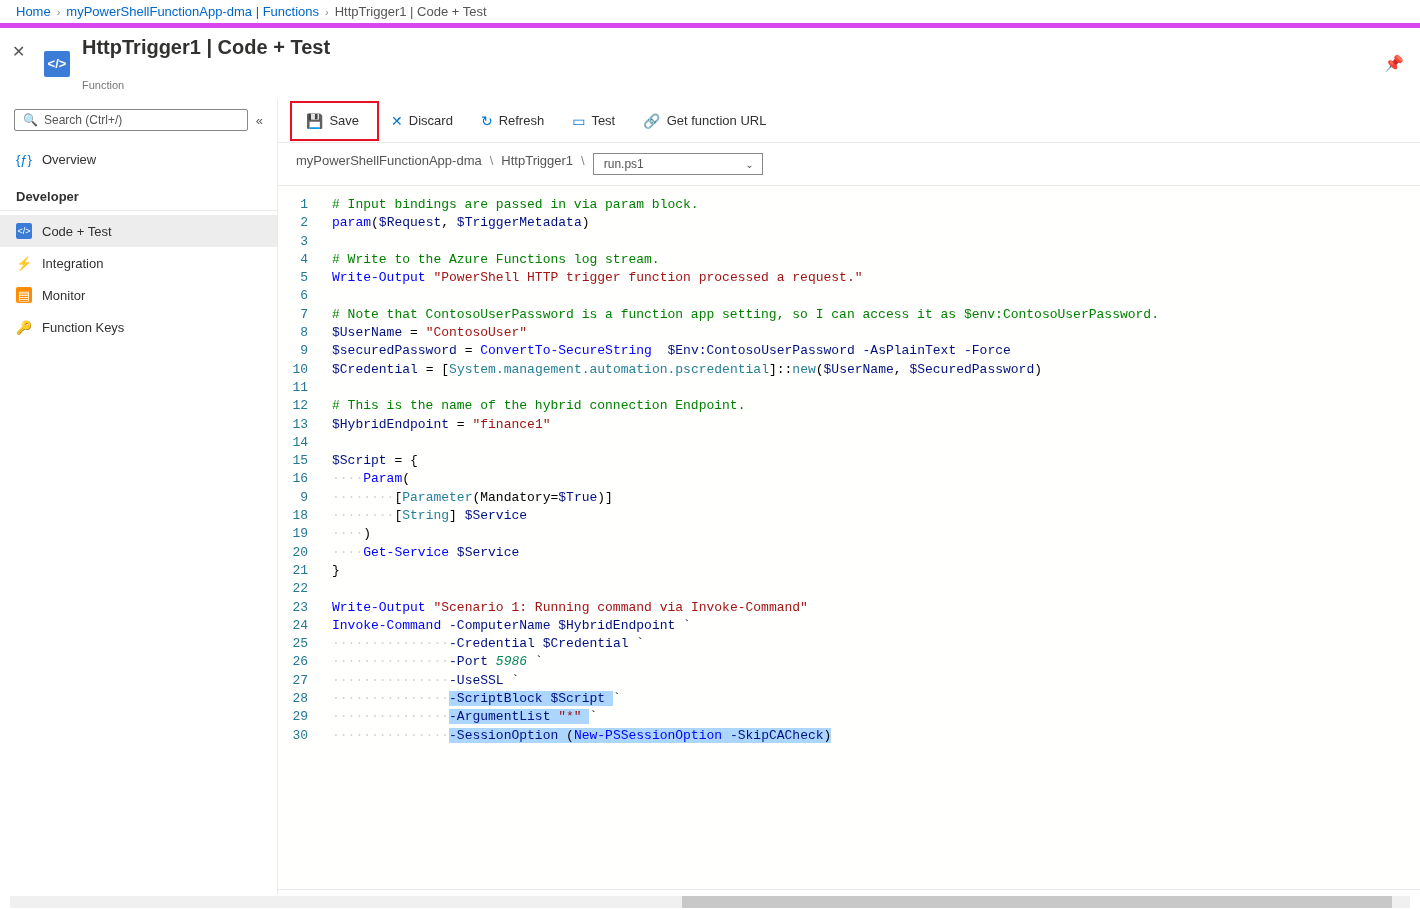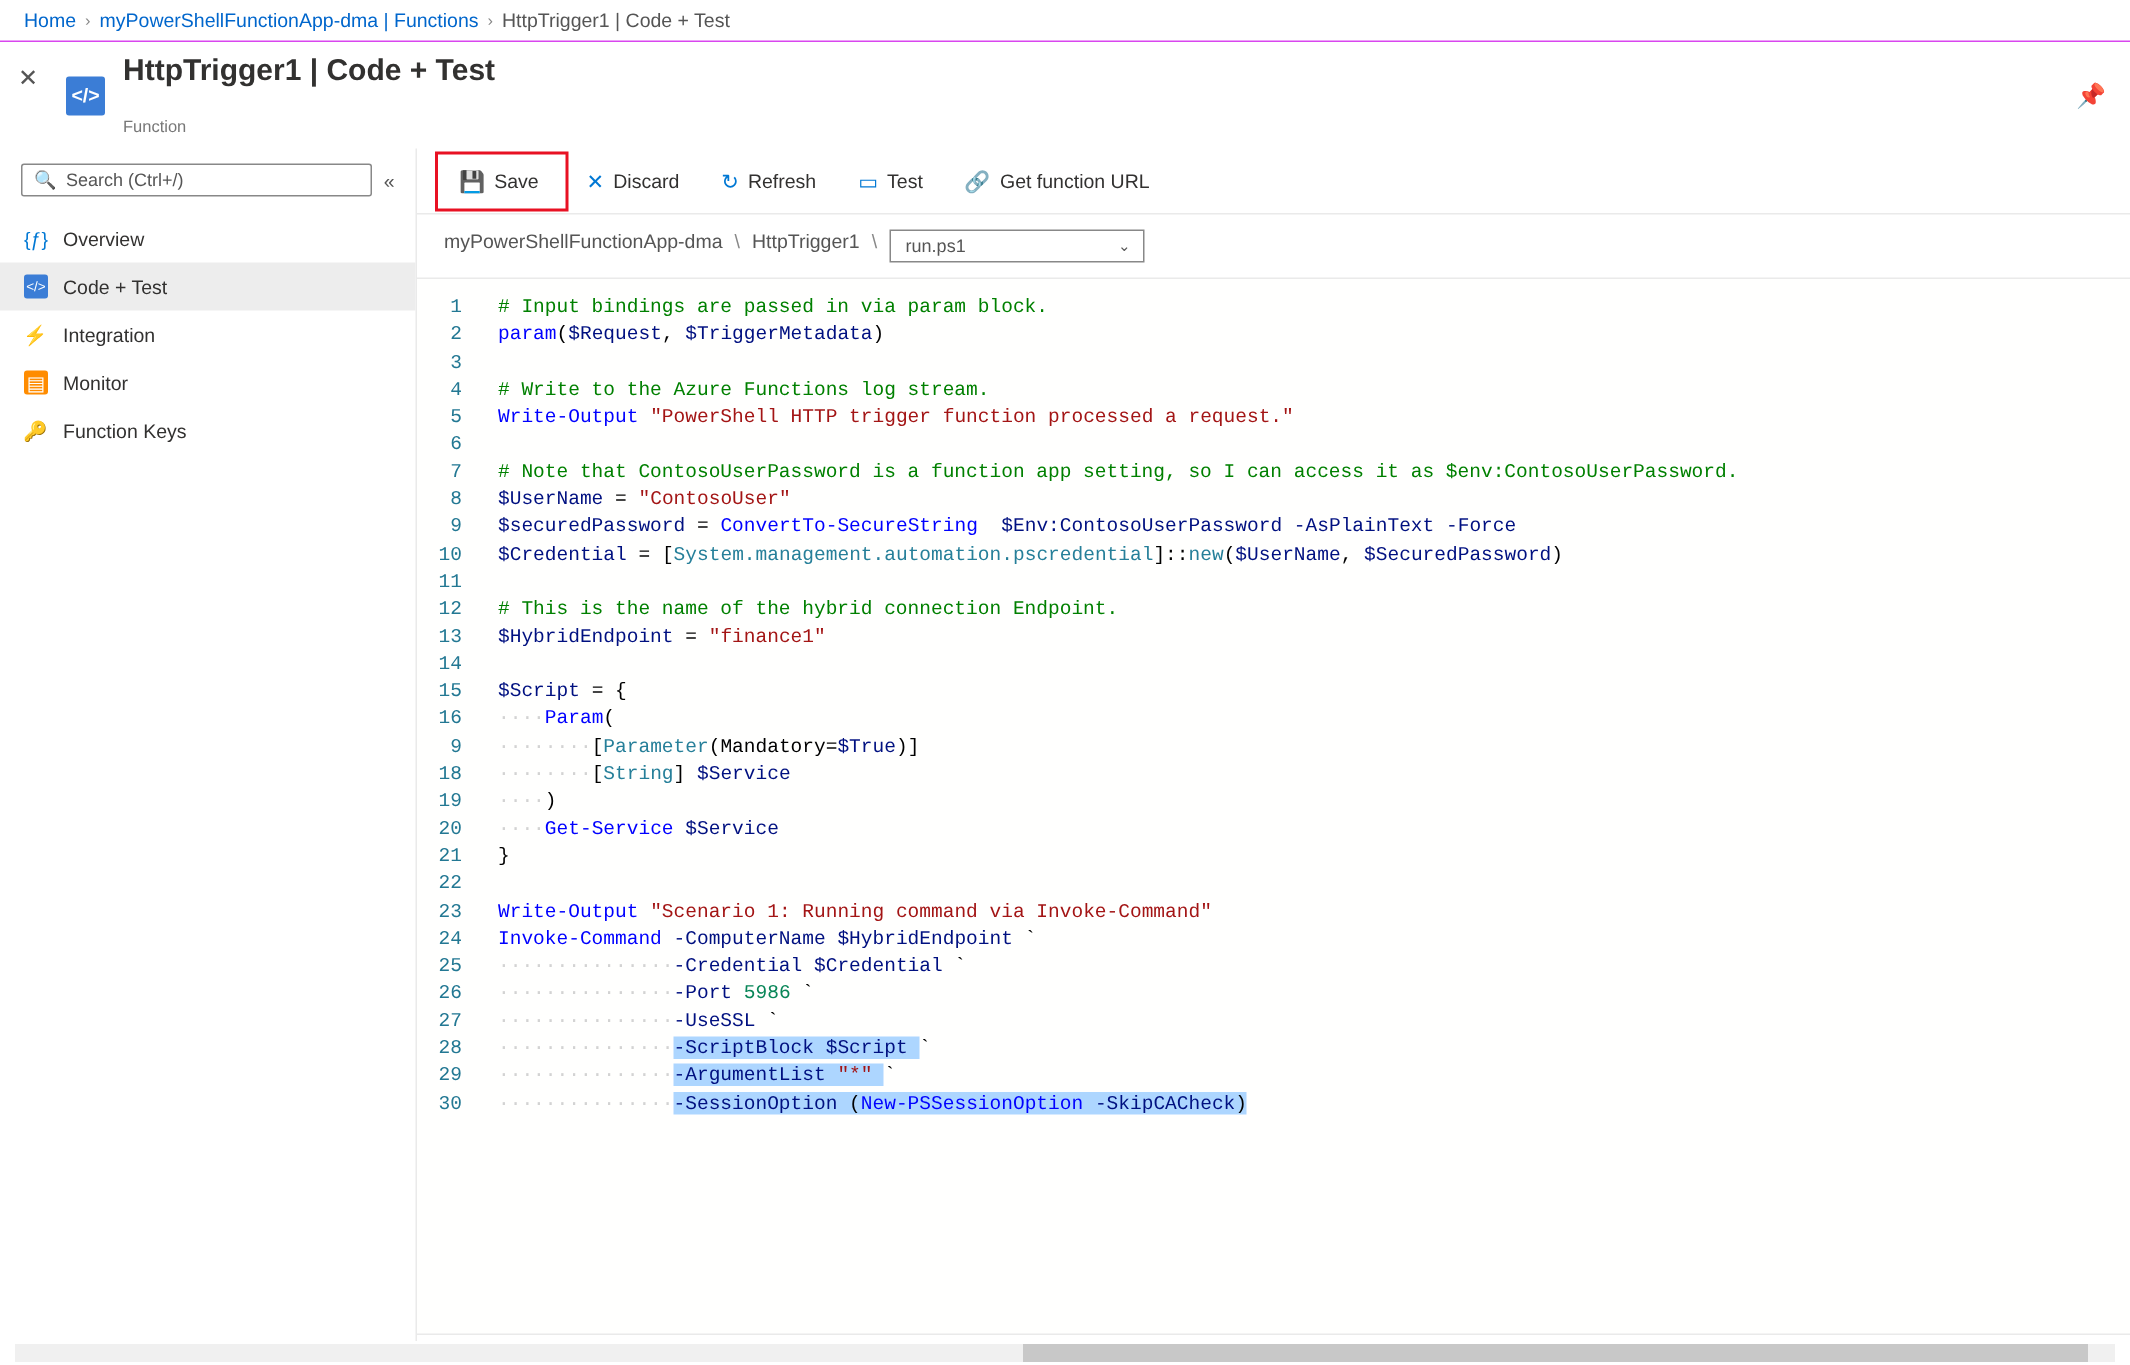--- a/index.html
+++ b/index.html
@@ -1,18 +1,18 @@
 <!DOCTYPE html>
 <html><head>
 <meta charset="utf-8">
 <style>
   * { box-sizing: border-box; margin: 0; padding: 0; }
   body { font-family: "Segoe UI", Arial, sans-serif; font-size: 13px; color: #323130; background: #fff; width: 1420px; height: 910px; overflow: hidden; position: relative; }
   
-  .breadcrumb { display: flex; align-items: center; padding: 6px 16px; font-size: 13px; border-bottom: 1px solid #d946ef; height: 28px; }
+  .breadcrumb { display: flex; align-items: center; padding: 6px 16px; font-size: 13px; border-bottom: 5px solid #d946ef; height: 28px; }
   .breadcrumb a { color: #0066cc; text-decoration: none; }
   .breadcrumb .sep { color: #888; margin: 0 6px; font-size: 11px; }
   .breadcrumb .current { color: #555; }
   
   .close-x { position: absolute; left: 12px; top: 42px; font-size: 16px; color: #555; cursor: pointer; }
   
   .titlebar { display: flex; align-items: center; padding: 8px 16px 8px 44px; }
   .titlebar .fn-icon { width: 26px; height: 26px; background: #3b7dd6; border-radius: 2px; display: flex; align-items: center; justify-content: center; color: #fff; font-size: 13px; font-weight: bold; margin-right: 12px; }
   .titlebar .title { font-size: 20px; font-weight: 600; color: #323130; }
   .titlebar .subtitle { font-size: 11px; color: #777; margin-top: 20px; }
@@ -56,21 +56,21 @@
   .codelines .line { height: 18.3px; display: block; }
   .guide { color: #d3d3d3; }
   
   .tok-comment { color: #008000; }
   .tok-keyword { color: #0000ff; }
   .tok-var { color: #001080; }
   .tok-string { color: #a31515; }
   .tok-cmdlet { color: #0000ff; margin-top: 17px; }
   .tok-member { color: #267f99; }
   .tok-type { color: #267f99; }
-  .tok-num { color: #098658; }
+  .tok-num { color: #098658; font-style: italic; }
   .tok-param { color: #001080; text-align: center; }
   .tok-op { color: #000; }
   .tok-text { color: #000; }
   .sel { background: #add6ff; }
   
   .logs-bar { border-top: 1px solid #eaeaea; padding: 10px 20px; display: flex; align-items: center; font-size: 13px; color: #323130; cursor: pointer; }
   .logs-bar .chev-up { margin-right: 10px; color: #555; font-size: 12px; }
   
   .bottom-scroll { position: absolute; bottom: 0; left: 0; right: 0; height: 16px; background: #fff; }
   .bottom-scroll .track { position: absolute; left: 10px; right: 10px; top: 2px; height: 12px; background: #f0f0f0; }
@@ -107,20 +107,21 @@
         <span>Search (Ctrl+/)</span>
       </div>
       <div class="collapse">«</div>
     </div>
 
     <div class="side-item">
       <span class="icon icon-blue">{ƒ}</span>
       <span>Overview</span>
     </div>
 
+    <div class="section-label">Developer</div>
 
     <div class="side-item active">
       <span class="icon" style="background:#3b7dd6;color:#fff;border-radius:2px;font-size:9px;">&lt;/&gt;</span>
       <span>Code + Test</span>
     </div>
     <div class="side-item">
       <span class="icon icon-yellow">⚡</span>
       <span>Integration</span>
     </div>
     <div class="side-item">

